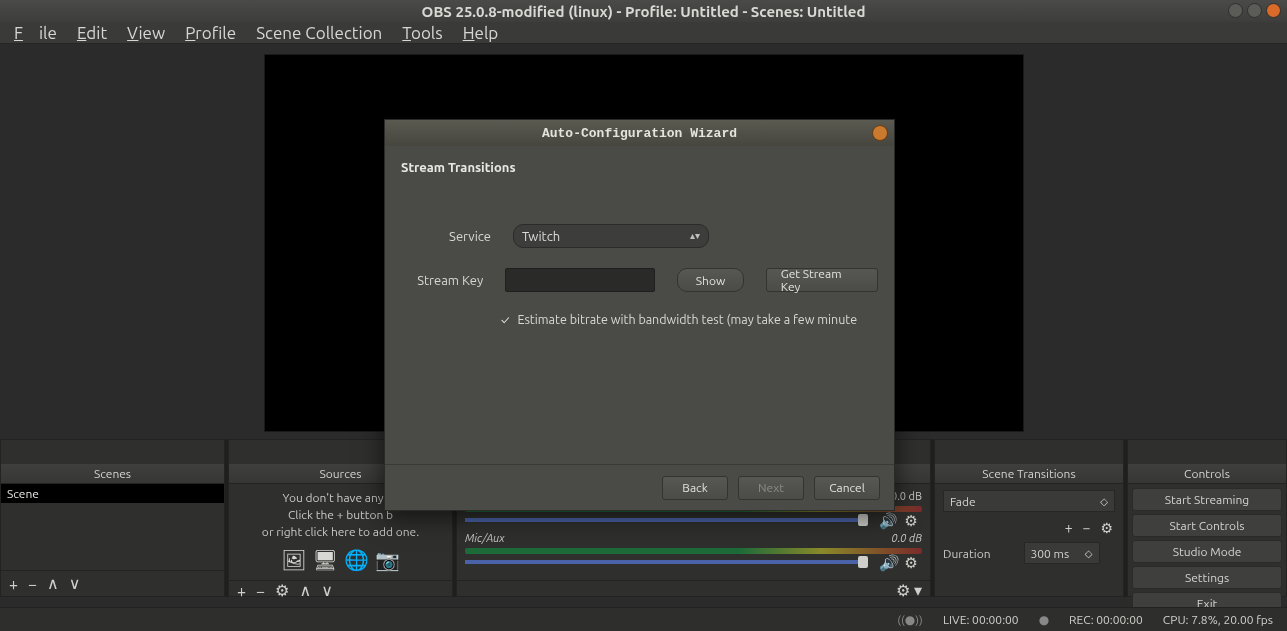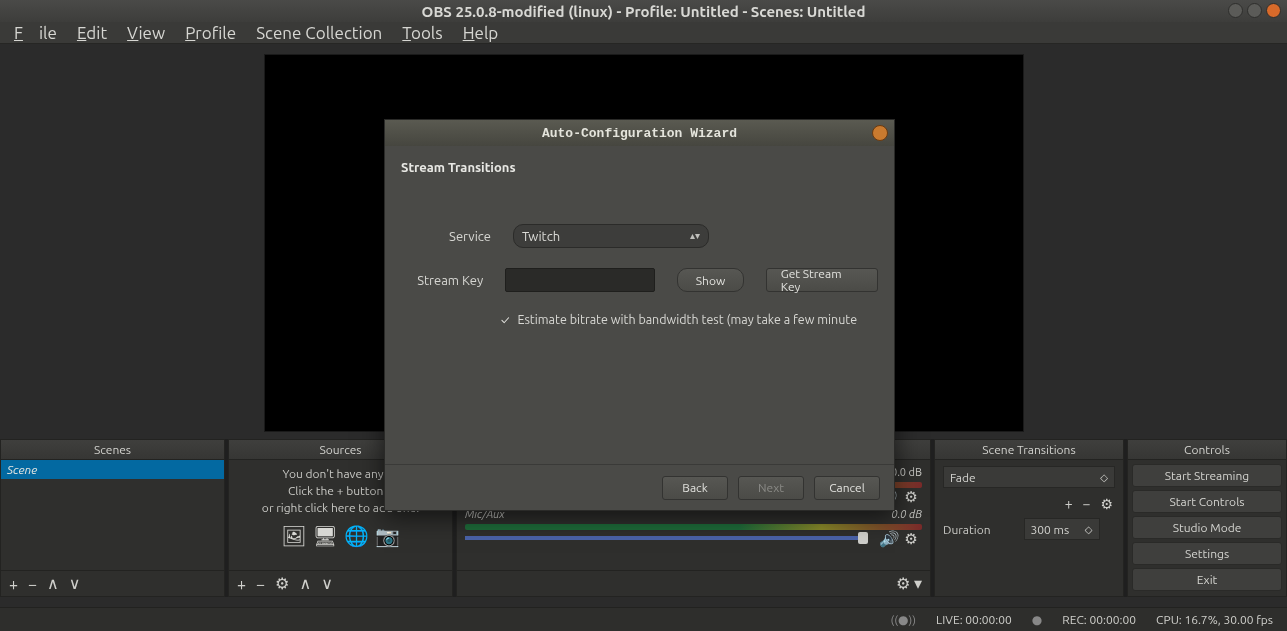--- a/index.html
+++ b/index.html
@@ -76,20 +76,21 @@
   border: 1px solid #232321;
 }
 .panel-header {
   height: 20px;
   background: linear-gradient(#3f3f3d,#363634);
   text-align: center;
   font-size: 12px;
   color: #d2d2ce;
   line-height: 20px;
   border-bottom: 1px solid #232321;
+  margin-top: 24px;
 }
 .panel-body { flex: 1; position: relative; padding: 6px 8px; font-size: 12px; color: #c8c8c4; }
 .panel-toolbar {
   height: 26px;
   display: flex;
   align-items: center;
   gap: 10px;
   padding: 0 8px;
   color: #cfcfcb;
   font-size: 16px;
@@ -105,25 +106,24 @@
   height: 23px;
   background: #3f3f3d;
   border: 1px solid #2a2a28;
   color: #d4d4d0;
   font-size: 12px;
   border-radius: 3px;
   text-align: center;
   line-height: 21px;
 }
 .scene-item {
-  background: #0369a1;
+  background: #000000;
   color: #e6e6e2;
   padding: 3px 6px;
   margin: -6px -8px 0 -8px;
-  font-style: italic;
 }
 .sources-empty { text-align: center; line-height: 1.4; }
 .source-icons { display:flex; justify-content:center; gap:6px; margin-top:6px; font-size:20px; color:#d8d8d4; }
 .mixer-channel { margin-bottom: 10px; }
 .mixer-row1 { display:flex; justify-content:space-between; font-size:11px; }
 .mixer-track {
   height: 6px;
   background: linear-gradient(to right,#1e6b3a 0%,#1e6b3a 60%,#8a8a2a 78%,#7a2a2a 100%);
   margin: 4px 0 6px 0;
   border-radius: 2px;
@@ -352,21 +352,21 @@
       <div class="ctl-btn">Exit</div>
     </div>
   </div>
 </div>
 
 <div class="statusbar">
   <span class="dot">((●))</span>
   <span>LIVE: 00:00:00</span>
   <span class="dot">●</span>
   <span>REC: 00:00:00</span>
-  <span>CPU: 16.7%, 30.00 fps</span>
+  <span>CPU: 7.8%, 20.00 fps</span>
 </div>
 
 <div class="dialog">
   <div class="dialog-titlebar">
     <span>Auto-Configuration Wizard</span>
     <div class="dialog-close"></div>
   </div>
   <div class="dialog-body">
     <div class="dlg-h">Stream Transitions</div>
 

